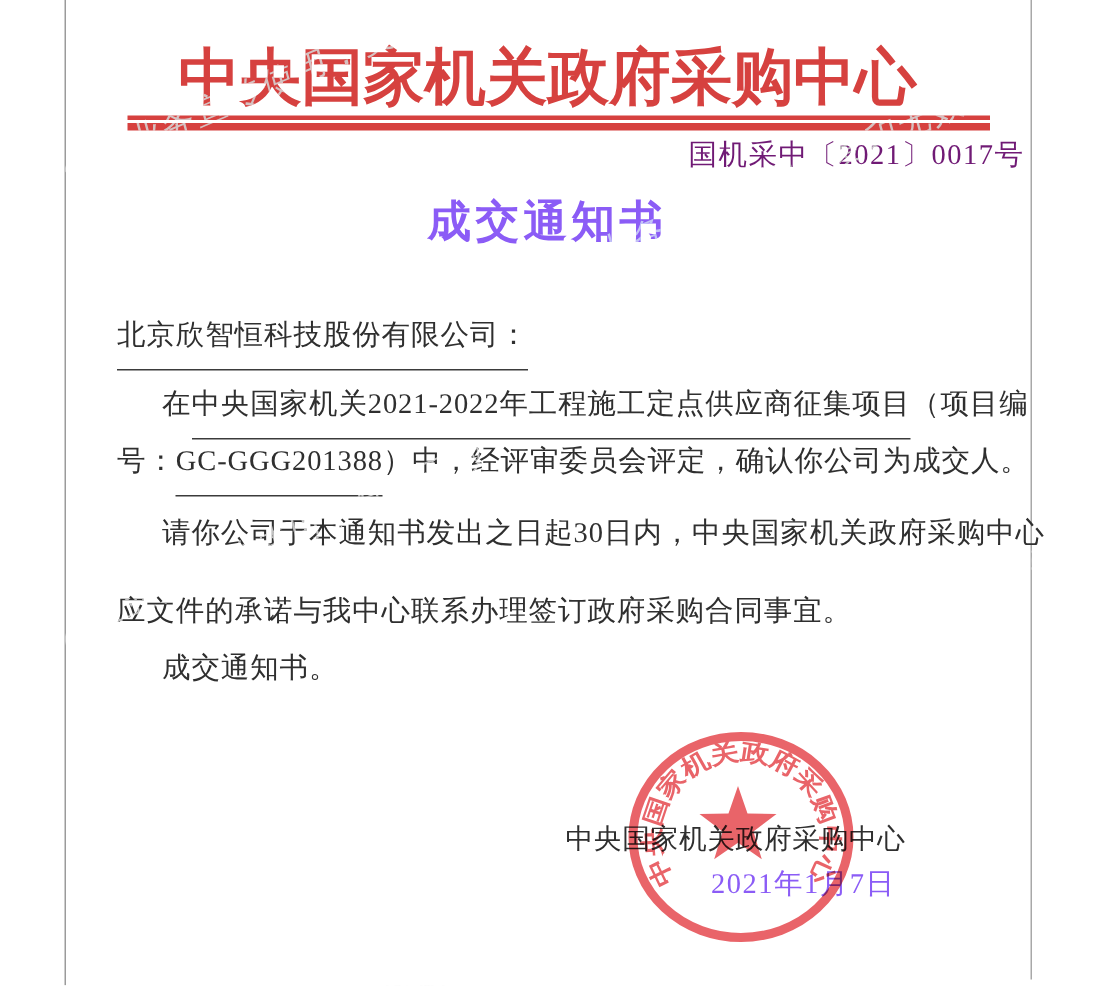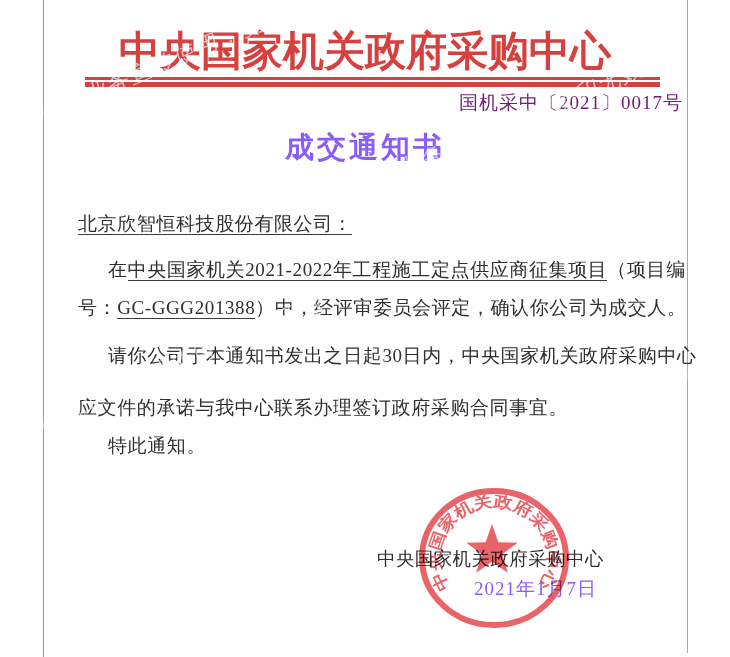--- a/index.html
+++ b/index.html
@@ -51,21 +51,21 @@
     position:absolute;left:0;white-space:nowrap;
     font-size:19px;letter-spacing:0.6px;line-height:26px;color:#2f2f2f;
   }
   .bline:nth-child(1){top:211px;}
   .bline:nth-child(2){top:257px;}
   .bline:nth-child(3){top:295px;text-align:right;}
   .bline:nth-child(4){top:343px;}
   .bline:nth-child(5){top:395px;}
   .bline:nth-child(6){top:433px;}
   .indent{padding-left:30px;text-align:right;}
-  .ul{border-bottom:1.4px solid #3b3b3b;padding-bottom:0;}
+  .ul{border-bottom:1.4px solid #3b3b3b;padding-bottom:12px;}
 
   
   .sig-org{
     position:absolute;left:377px;top:546px;font-size:18.5px;letter-spacing:0.4px;
     color:#2f2f2f;z-index:10;white-space:nowrap;
   }
   .sig-date{
     position:absolute;left:432px;top:576px;font-size:19px;letter-spacing:1px;
     color:#8b5cf6;z-index:10;white-space:nowrap;margin-left:42px;
   }
@@ -101,21 +101,21 @@
   <div class="doc-no">国机采中〔2021〕0017号</div>
 
   <div class="notice-title">成交通知书</div>
 
   <div id="body-lines">
       <div class="bline"><span class="ul">北京欣智恒科技股份有限公司：</span></div>
       <div class="bline indent"><span>在</span><span class="ul">中央国家机关2021-2022年工程施工定点供应商征集项目</span><span>（项目编</span></div>
       <div class="bline"><span>号：</span><span class="ul">GC-GGG201388</span><span>）中，经评审委员会评定，确认你公司为成交人。</span></div>
       <div class="bline indent"><span>请你公司于本通知书发出之日起30日内，中央国家机关政府采购中心</span></div>
       <div class="bline"><span>应文件的承诺与我中心联系办理签订政府采购合同事宜。</span></div>
-      <div class="bline indent"><span>特此通知。</span></div>
+      <div class="bline indent"><span>成交通知书。</span></div>
     </div>
 
   <div class="sig-org">中央国家机关政府采购中心</div>
   <div class="sig-date">2021年1月7日</div>
 
   <svg class="seal" viewBox="0 0 156 148">
     <ellipse cx="77" cy="72" rx="72" ry="67" fill="none" stroke="#e5484e" stroke-width="6"></ellipse>
     <polygon fill="#e5484e" points="75.00,38.00 68.65,56.26 49.32,56.66 64.73,68.34 59.13,86.84 75.00,75.80 90.87,86.84 85.27,68.34 100.68,56.66 81.35,56.26"></polygon>
     <defs>
       <path id="seal-arc" d="M 32.8,101.3 A 54,51 0 1 1 121.2,101.3" fill="none"></path>

